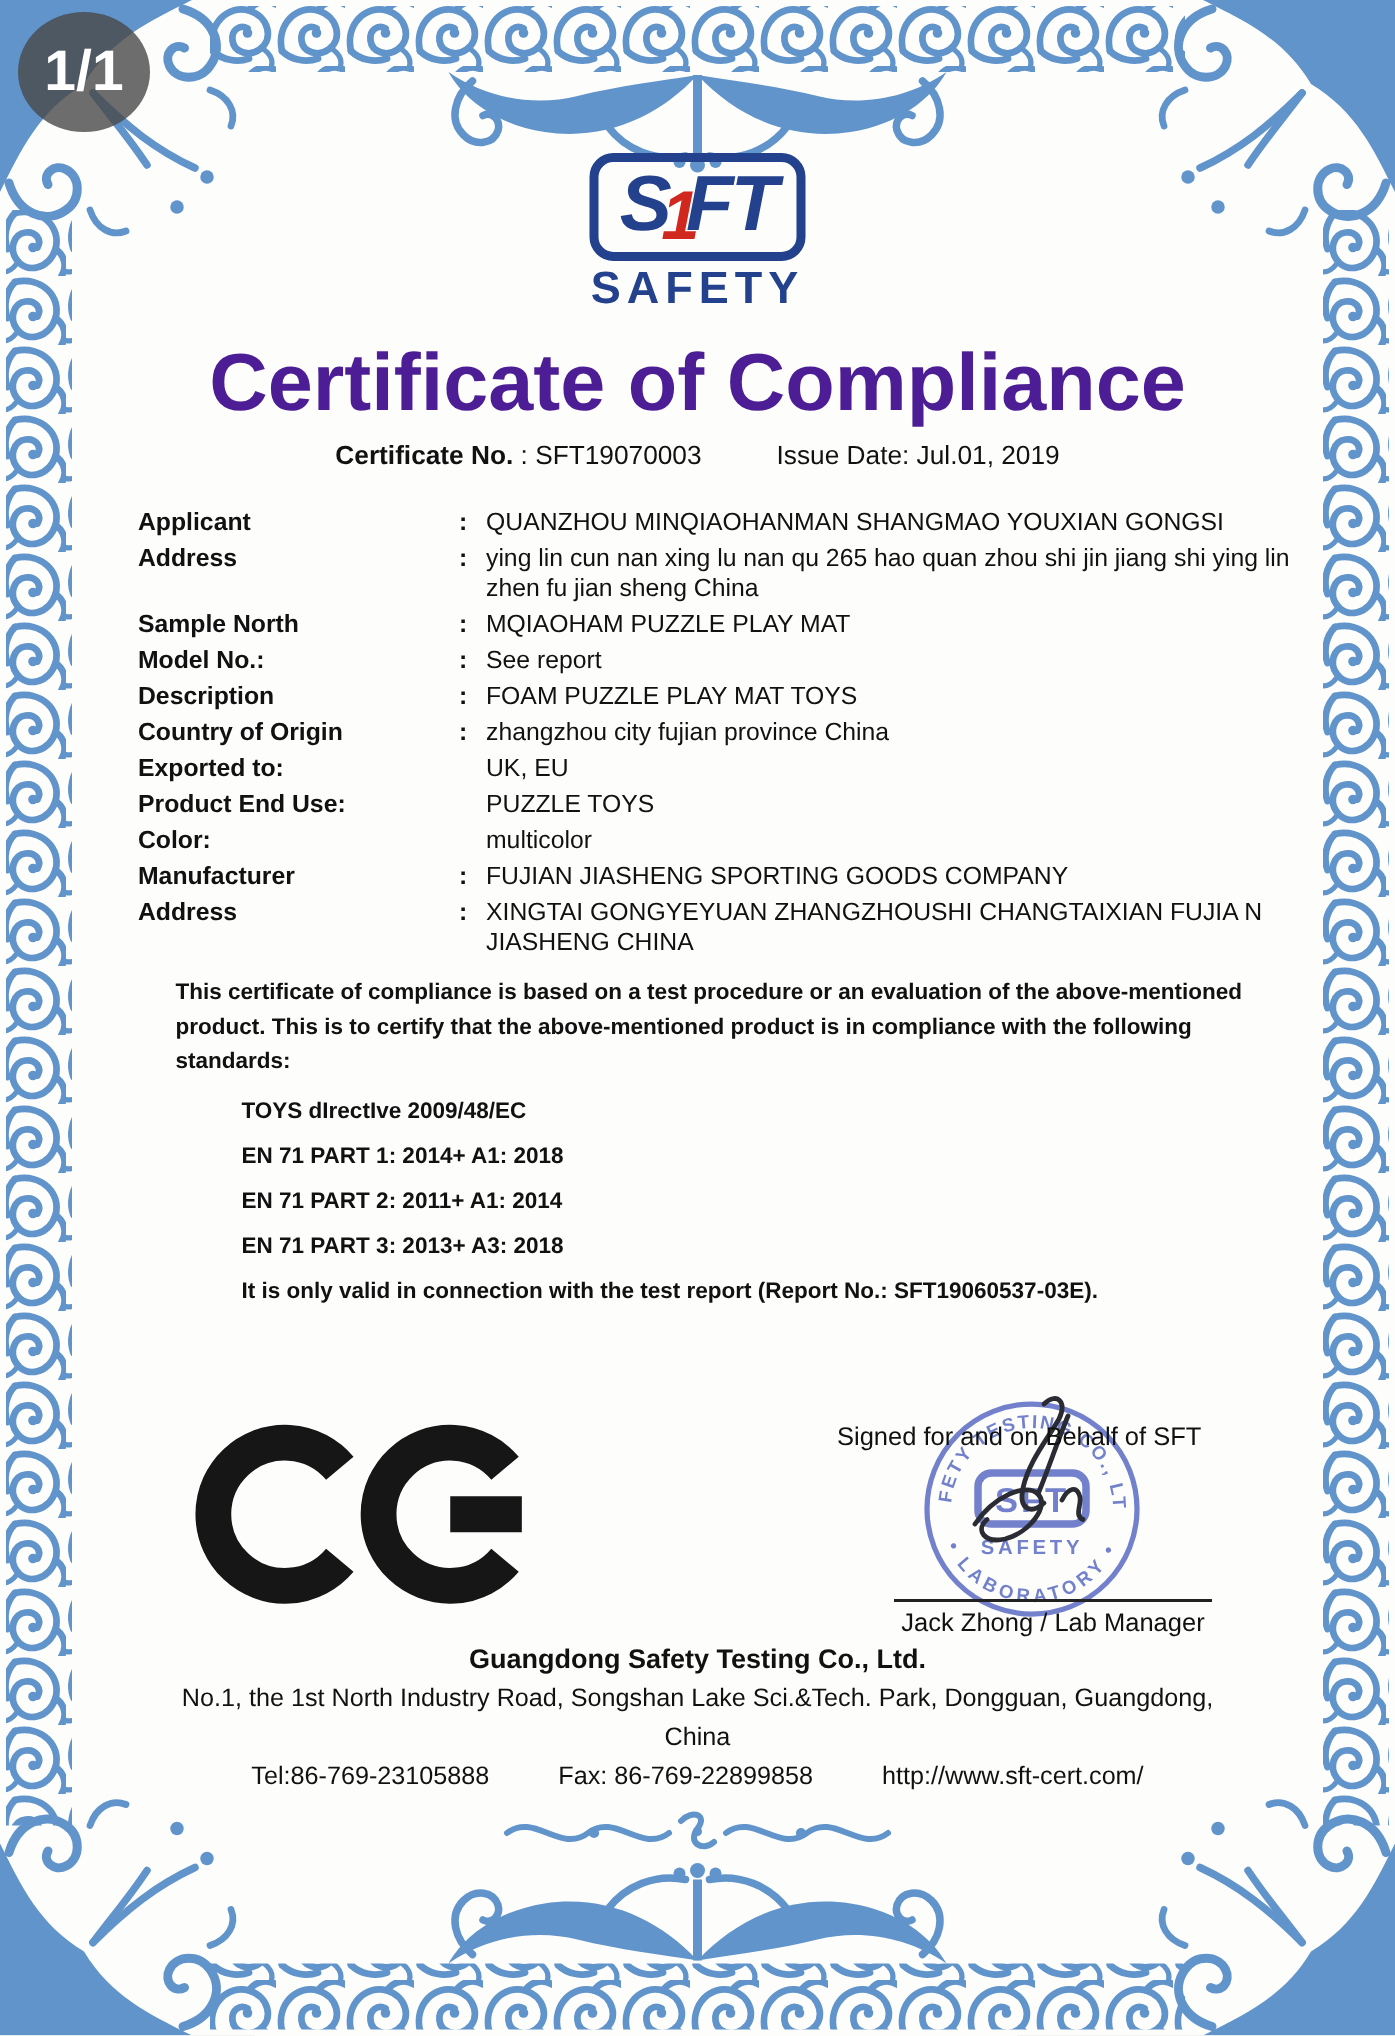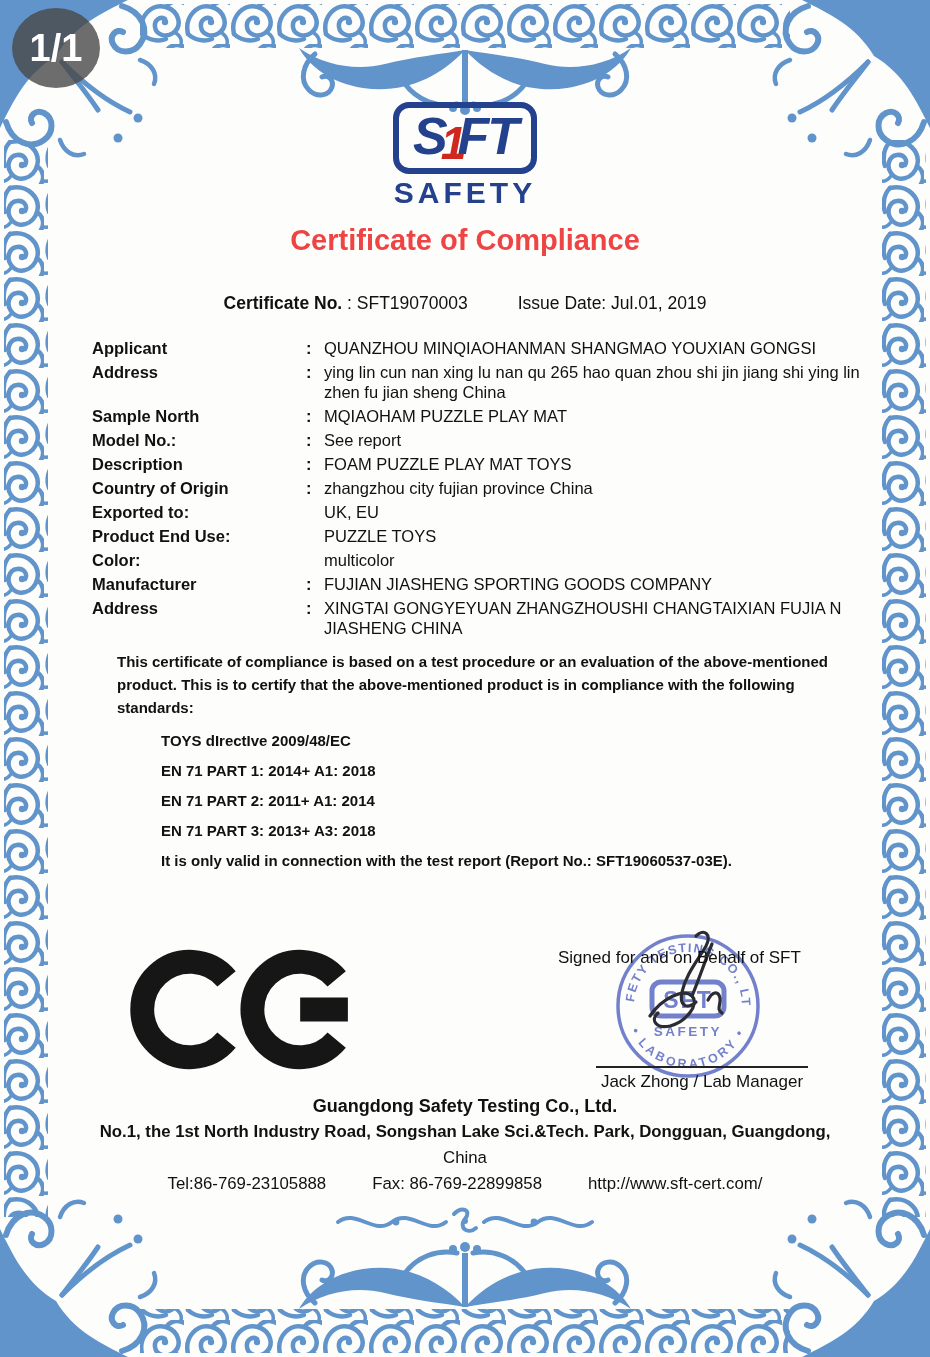--- a/index.html
+++ b/index.html
@@ -14,43 +14,43 @@
          color:#fff;font-size:38px;font-weight:bold;z-index:30;}
 
   
   .logo{left:0;top:102px;width:930px;display:flex;flex-direction:column;align-items:center;z-index:5;}
   .logo-box{border:6px solid #24418e;border-radius:16px;padding:2px 14px 6px 14px;
             display:flex;align-items:flex-end;line-height:1;}
   .logo-box span{font-weight:bold;font-style:italic;font-size:52px;color:#24418e;letter-spacing:-2px;}
   .logo-box .red1{color:#d0281f;font-size:46px;margin:0 -7px 0 -5px;position:relative;top:4px;z-index:2;}
   .logo-sub{font-weight:bold;color:#24418e;font-size:30px;letter-spacing:4px;margin-top:2px;}
 
-  .title{left:0;top:224px;width:930px;text-align:center;font-size:29px;font-weight:bold;
-         letter-spacing:0px;color:#ef4444;}
+  .title{left:0;top:224px;width:930px;text-align:center;font-size:54px;font-weight:bold;
+         letter-spacing:0px;color:#4c1d95;}
 
   .certline{left:0;top:293px;width:930px;display:flex;justify-content:center;gap:50px;font-size:17.5px;}
   .certline b{font-weight:bold;}
 
   .fields{left:92px;top:338px;width:778px;display:grid;grid-template-columns:214px 18px 1fr;
           row-gap:4px;font-size:16.5px;line-height:20px;}
   .fields .lbl{font-weight:bold;}
   .fields .sep{font-weight:bold;text-align:left;}
 
   .statement{left:117px;top:650px;width:712px;font-size:15px;font-weight:bold;line-height:23px;}
   .std{margin-top:7px;margin-left:44px;}
   .std-first{margin-top:10px;}
 
   .signedfor{left:558px;top:948px;font-size:17px;z-index:12;}
   .ce{left:130px;top:948px;z-index:5;}
   .stampsvg{left:584px;top:918px;z-index:8;}
   .sigline{left:596px;top:1066px;width:212px;border-top:2px solid #222;z-index:12;}
   .signame{left:556px;top:1072px;width:292px;text-align:center;font-size:17px;z-index:12;}
 
   .company{left:0;top:1096px;width:930px;text-align:center;font-weight:bold;font-size:18px;}
-  .addr1{left:0;top:1122px;width:930px;text-align:center;font-size:16.8px;font-weight:bold;}
+  .addr1{left:0;top:1122px;width:930px;text-align:center;font-size:16.8px;}
   .addr2{left:0;top:1148px;width:930px;text-align:center;font-size:16.8px;}
   .telrow{left:0;top:1174px;width:930px;display:flex;justify-content:center;gap:46px;font-size:16.8px;align-items:center;}
 
   .divider{left:330px;top:1204px;}
 </style>
 </head>
 <body>
 
 <div class="page">
 

